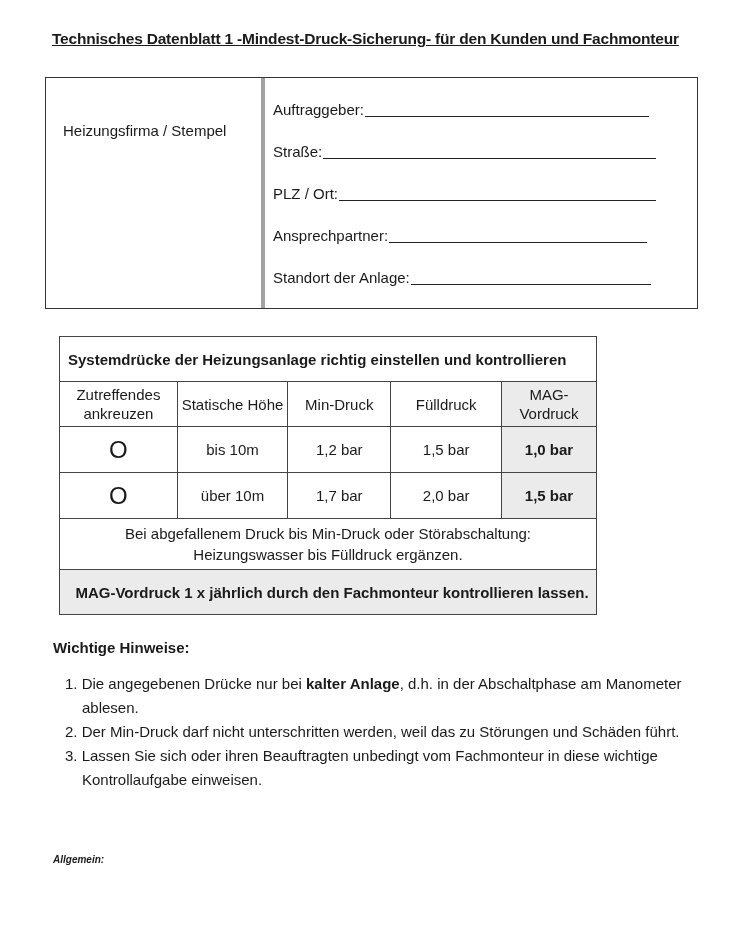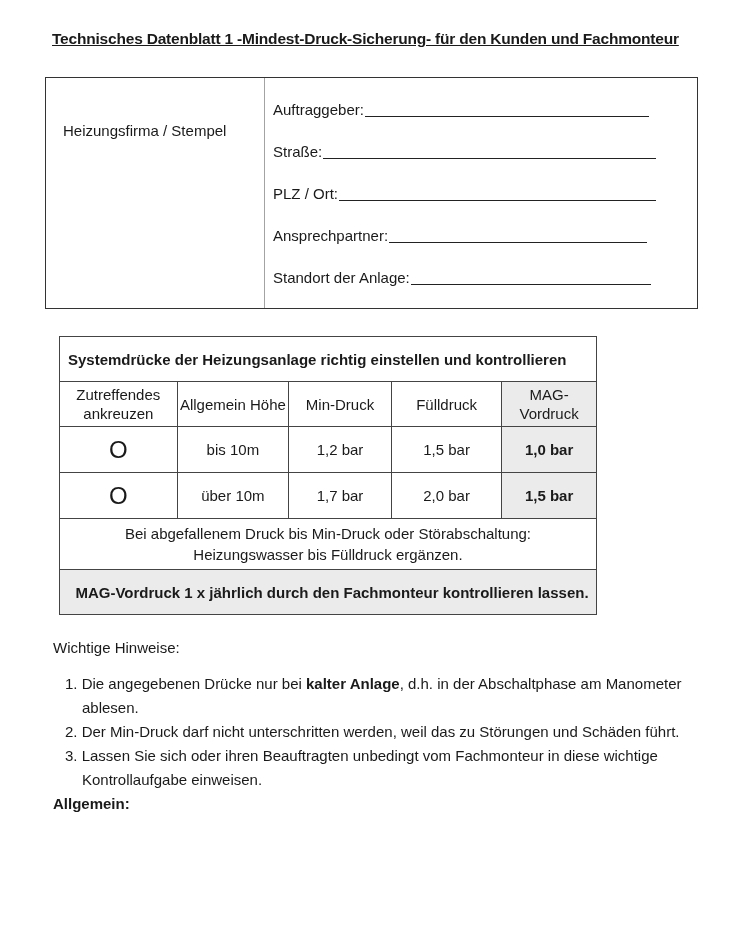--- a/index.html
+++ b/index.html
@@ -11,21 +11,21 @@
     position: absolute; left: 52px; top: 30px;
     font-size: 15.5px; font-weight: bold; text-decoration: underline;
     letter-spacing: -0.2px; white-space: nowrap;
   }
   
   .addr {
     position: absolute; left: 45px; top: 77px; width: 653px; height: 232px;
     border: 1px solid #333; display: flex; box-sizing: border-box;
   }
   .addr-left {
-    width: 219px; border-right: 1px solid #a3a3a3; box-sizing: border-box;
+    width: 219px; border-right: 4px solid #a3a3a3; box-sizing: border-box;
     padding-top: 44px; padding-left: 17px; font-size: 15px;
   }
   .addr-right { flex: 1; padding-left: 8px; padding-top: 23px; }
   .field { font-size: 15px; height: 42px; display: flex; align-items: flex-start; white-space: nowrap; }
   .field .line { border-bottom: 1px solid #222; height: 15px; margin-left: 1px; }
   
   table.press {
     position: absolute; left: 59px; top: 336px; width: 538px;
     border-collapse: collapse; font-size: 15px;
   }
@@ -33,24 +33,24 @@
   .t-head { text-align: left !important; font-weight: bold; height: 44px; padding-left: 8px !important; font-size: 15px; }
   .hdr-row td { height: 44px; line-height: 19px; }
   .data-row td { height: 45px; }
   .gray { background: #ebebeb; margin-left: 40px; }
   .bold { font-weight: bold; }
   .circle { font-size: 24px; }
   .note-row td { text-align: left; padding: 4px 8px !important; line-height: 21px; height: 36px; }
   .mag-row td { text-align: left; padding-left: 8px !important; height: 44px; font-weight: bold; }
   
   .notes { position: absolute; left: 53px; top: 636px; width: 680px; font-size: 15px; line-height: 24px; }
-  .notes .h { font-weight: normal; }
+  .notes .h { font-weight: bold; }
   .notes ol { margin: 12px; padding: 0; list-style: none; }
   .notes li { padding-left: 17px; text-indent: -17px; }
-  .general { position: absolute; left: 53px; top: 792px; width: 660px; font-size: 15px; line-height: 24.5px; }
+  .general { position: absolute; left: 53px; top: 848px; width: 660px; font-size: 10px; line-height: 24.5px; font-style: italic; }
   .general .h { font-weight: bold; }
 </style>
 </head>
 <body>
 
 <div class="title">Technisches Datenblatt 1 -Mindest-Druck-Sicherung-  für den Kunden und Fachmonteur</div>
 
 <div class="addr">
   <div class="addr-left">
     <span>Heizungsfirma / Stempel</span>
@@ -89,21 +89,21 @@
   </colgroup>
   <tbody>
       <tr>
     <td colspan="5" class="t-head">Systemdrücke der Heizungsanlage richtig einstellen und kontrollieren</td>
   </tr>
   <tr class="hdr-row">
     <td>
       <div>Zutreffendes</div>
       <div>ankreuzen</div>
     </td>
-    <td>Allgemein Höhe</td>
+    <td>Statische Höhe</td>
     <td>Min-Druck</td>
     <td>Fülldruck</td>
     <td class="gray">
       <div>MAG-</div>
       <div>Vordruck</div>
     </td>
   </tr>
   <tr class="data-row">
     <td class="circle">O</td>
     <td>bis 10m</td>

